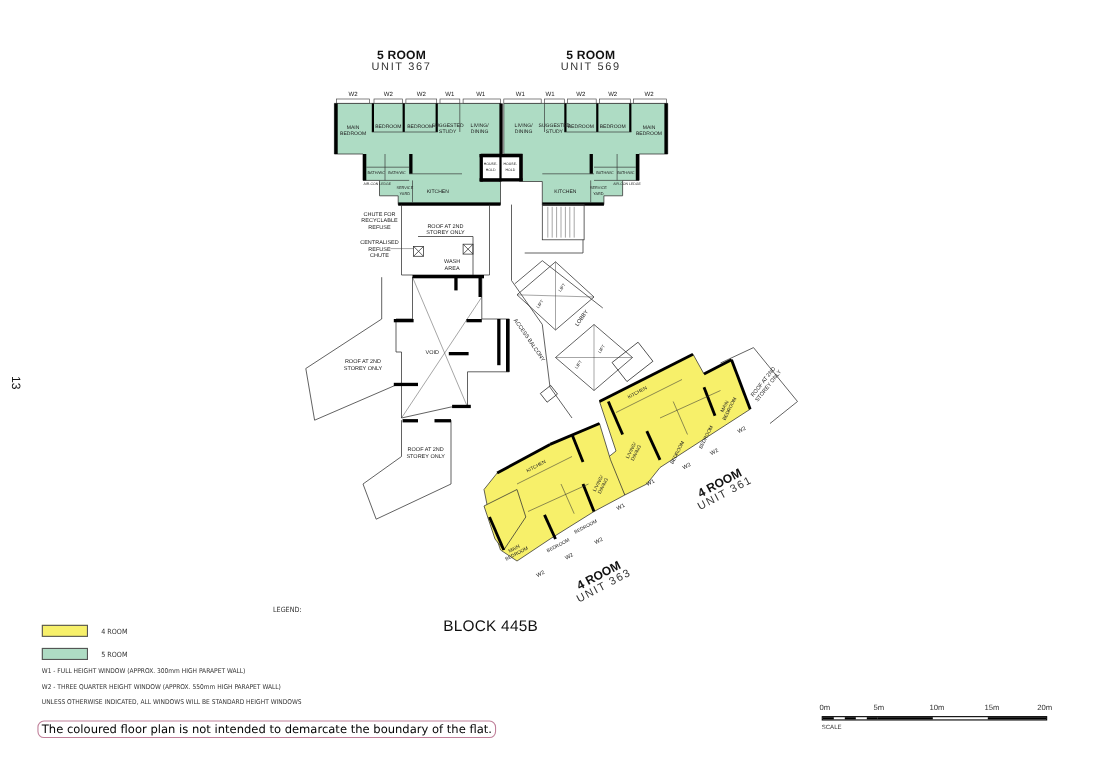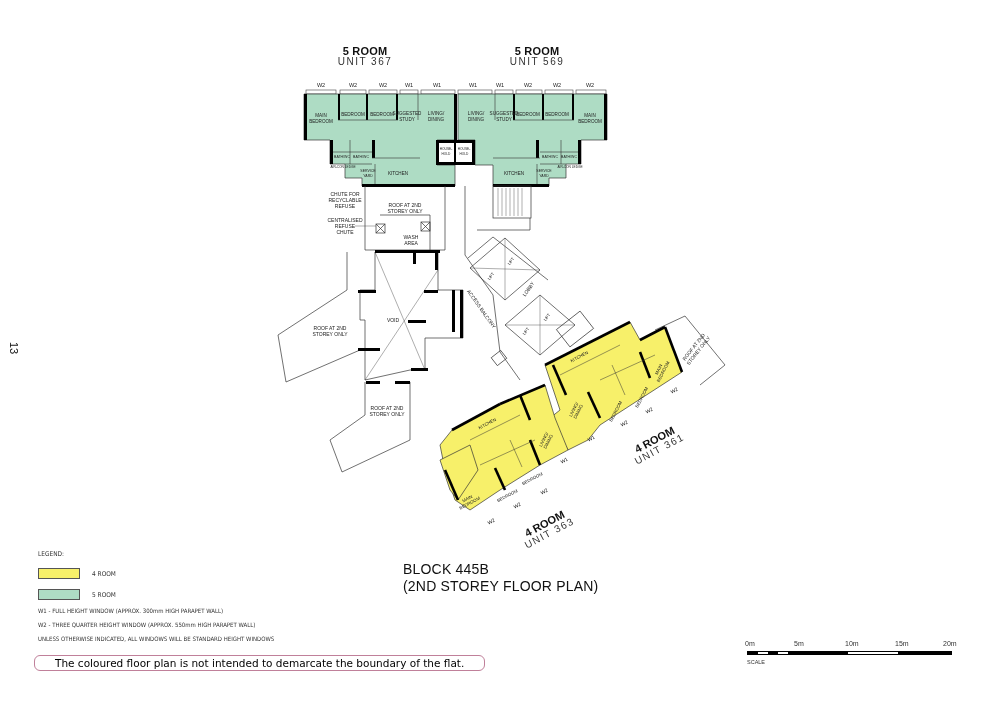--- a/index.html
+++ b/index.html
@@ -7,26 +7,26 @@
   .abs{position:absolute;}
   .page-num{left:8px;top:342px;font-size:11px;transform:rotate(90deg);transform-origin:center;}
   .unit-head{text-align:center;line-height:1.0;}
   .unit-head .t{font-weight:bold;font-size:11px;letter-spacing:0.2px;}
   .unit-head .u{font-size:10px;letter-spacing:1.5px;color:#333;}
   .rot-head{text-align:center;line-height:1.0;transform-origin:left top;}
   .rot-head .t{font-weight:bold;font-size:11px;}
   .rot-head .u{font-size:10px;letter-spacing:1.5px;color:#333;}
   .title{left:403px;top:561px;font-size:14px;font-weight:normal;line-height:17px;letter-spacing:0.2px;}
   .legend{left:38px;top:550px;font-family:"DejaVu Sans Condensed","DejaVu Sans",sans-serif;}
-  .legend .lh{font-size:6.5px;color:#333;}
+  .legend .lh{font-size:6.5px;color:#333;text-align:right;}
   .legend .row{display:flex;align-items:center;margin-top:10px;}
   .legend .sw{width:40px;height:9px;border:1px solid #555;}
   .legend .lbl{font-size:6.5px;color:#333;margin-left:12px;}
   .legend .note{font-size:6px;color:#333;margin-top:7px;white-space:nowrap;}
-  .disclaimer{left:34px;top:655px;border:1px solid #c0809a;border-radius:6px;padding:1px 20px;font-size:10.5px;font-family:"DejaVu Sans",sans-serif;color:#000;white-space:nowrap;}
+  .disclaimer{left:34px;top:655px;border:1px solid #c0809a;border-radius:6px;padding:1px 3px;font-size:10.5px;font-family:"DejaVu Sans",sans-serif;color:#000;white-space:nowrap;}
   .scale{left:745px;top:640px;width:225px;height:30px;}
   .scale .tk{position:absolute;top:0;font-size:7px;color:#333;}
   .scale .bar{position:absolute;top:11px;left:2px;width:205px;height:4px;border:1px solid #000;box-sizing:border-box;}
   .scale .seg{position:absolute;top:0;height:2px;background:#000;}
   .scale .sl{position:absolute;top:19px;left:2px;font-size:5.5px;color:#333;}
   svg text{font-family:"Liberation Sans",sans-serif;}
 </style>
 </head>
 <body>
 
@@ -347,21 +347,20 @@
   <div class="t">4 ROOM</div>
   <div class="u">UNIT  361</div>
 </div>
 <div class="abs rot-head" style="left:518px;top:532px;transform:rotate(-28deg);">
   <div class="t">4 ROOM</div>
   <div class="u">UNIT  363</div>
 </div>
 
 <div class="abs title">
   <div>BLOCK 445B</div>
-  <div>(2ND STOREY FLOOR PLAN)</div>
 </div>
 
 <div class="abs legend">
   <div class="lh">LEGEND:</div>
   <div class="row">
     <div class="sw" style="background:#f7f06a;"></div>
     <div class="lbl">4 ROOM</div>
   </div>
   <div class="row">
     <div class="sw" style="background:#aedcc4;"></div>

